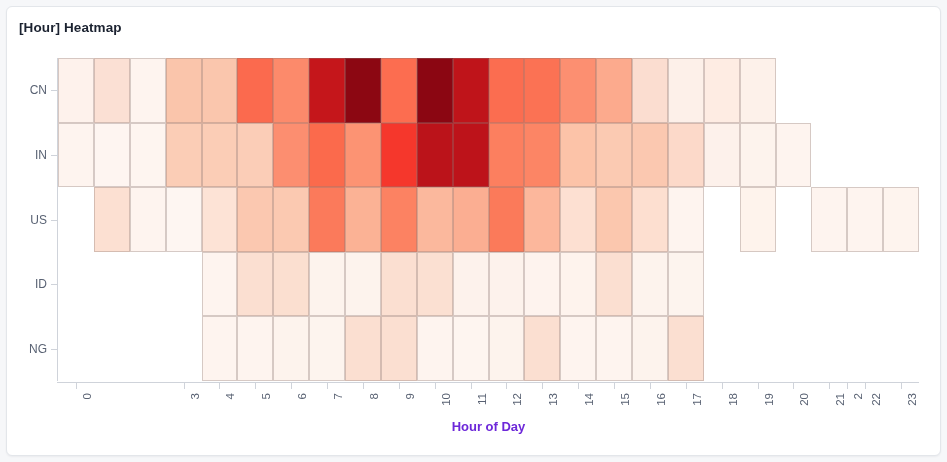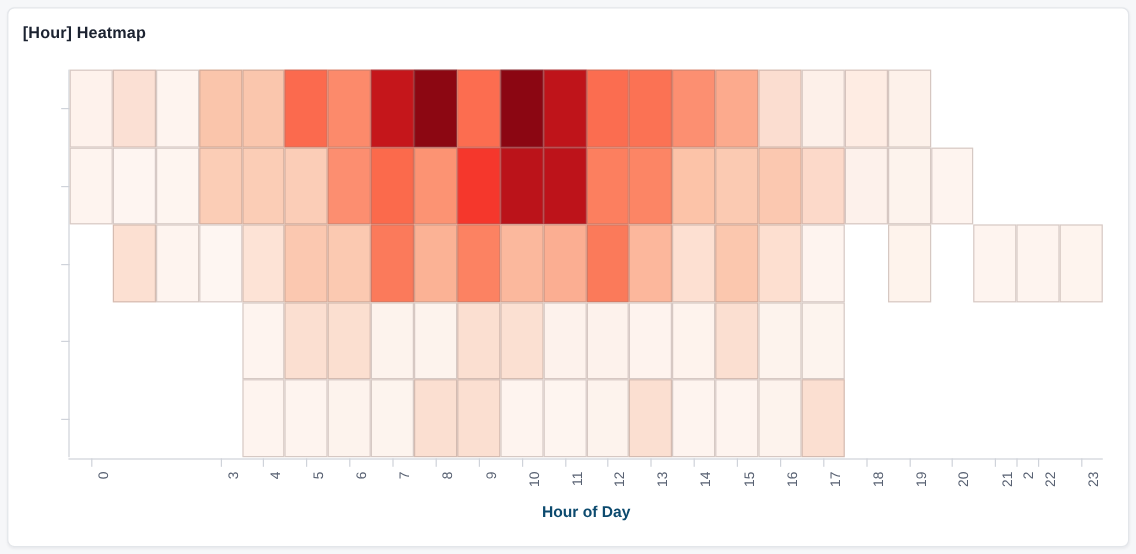--- a/index.html
+++ b/index.html
@@ -103,33 +103,40 @@
     transform: rotate(-90deg) translateX(-100%);
   }
   .xtitle {
     position: absolute;
     top: 412px;
     left: 51px;
     width: 861px;
     text-align: center;
     font-size: 13px;
     font-weight: bold;
-    color: #0c4a6e;
+    color: #6d28d9;
   }
 </style>
 </head>
 <body>
 
 <div id="app">
   <div class="panel">
 
     <div class="panel-title">[Hour] Heatmap</div>
 
     <div class="plot-wrap">
 
+      <div class="ylabels" id="ylabels">
+          <div class="ylabel" style="top: 83.3px;">CN</div>
+          <div class="ylabel" style="top: 147.9px;">IN</div>
+          <div class="ylabel" style="top: 212.5px;">US</div>
+          <div class="ylabel" style="top: 277.1px;">ID</div>
+          <div class="ylabel" style="top: 341.7px;">NG</div>
+        </div>
       <div class="yaxis-line"></div>
       <div id="yticks">
           <div class="ytick" style="top: 83.3px;"></div>
           <div class="ytick" style="top: 147.9px;"></div>
           <div class="ytick" style="top: 212.5px;"></div>
           <div class="ytick" style="top: 277.1px;"></div>
           <div class="ytick" style="top: 341.7px;"></div>
         </div>
 
       <div class="grid-area" id="grid-area">

